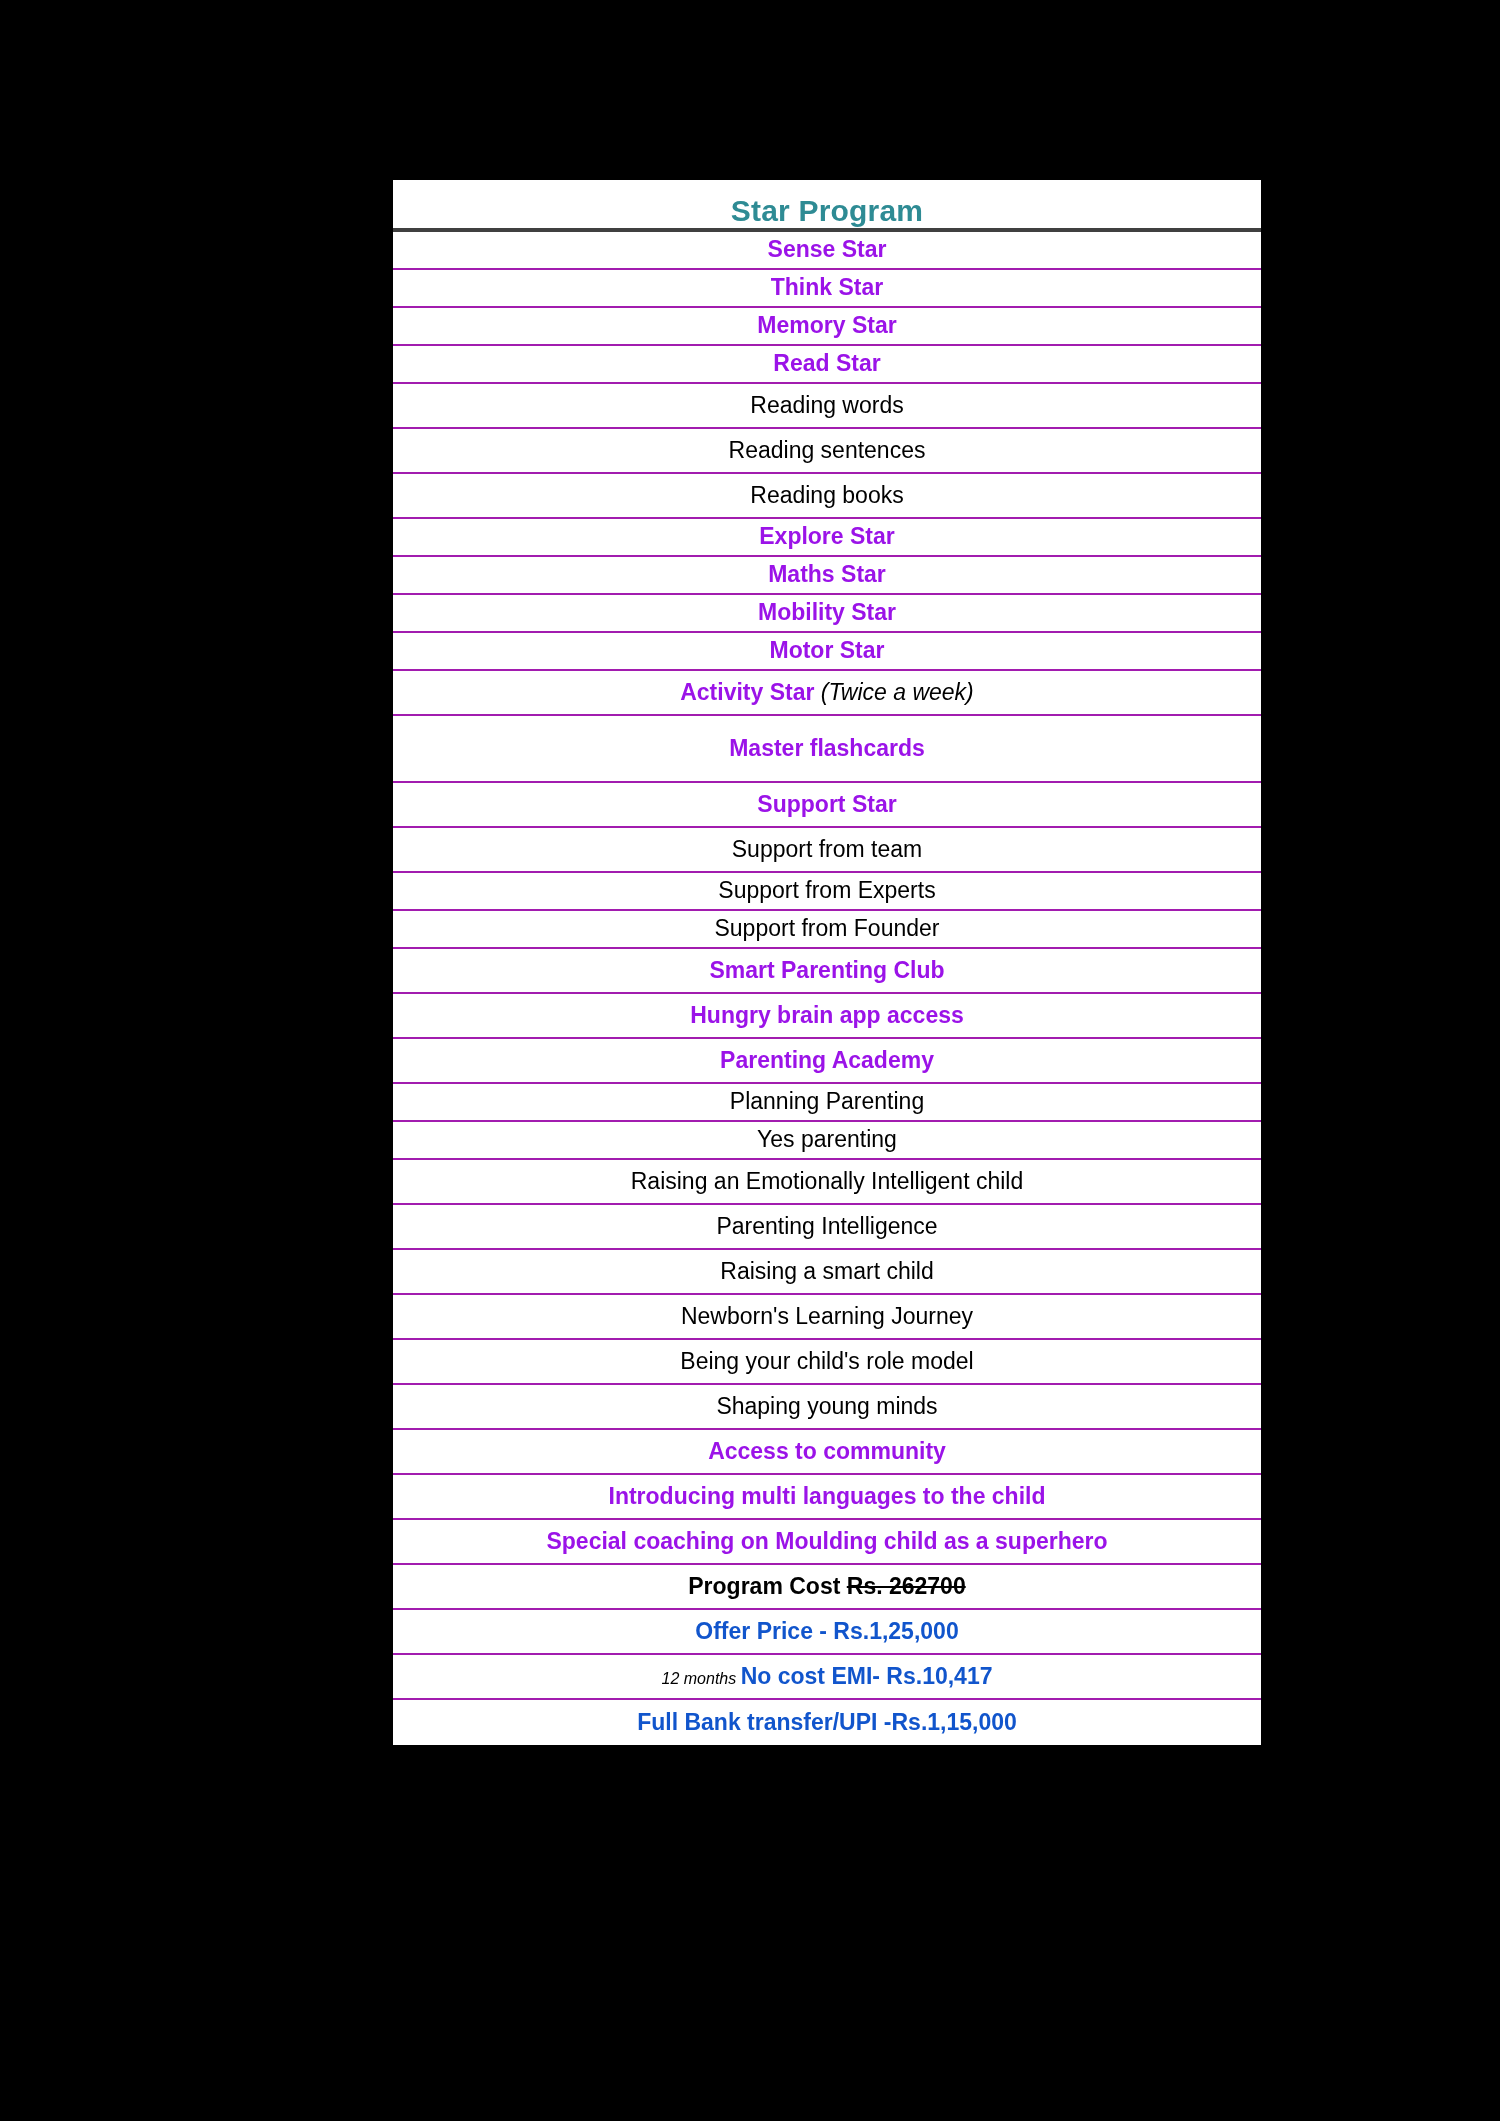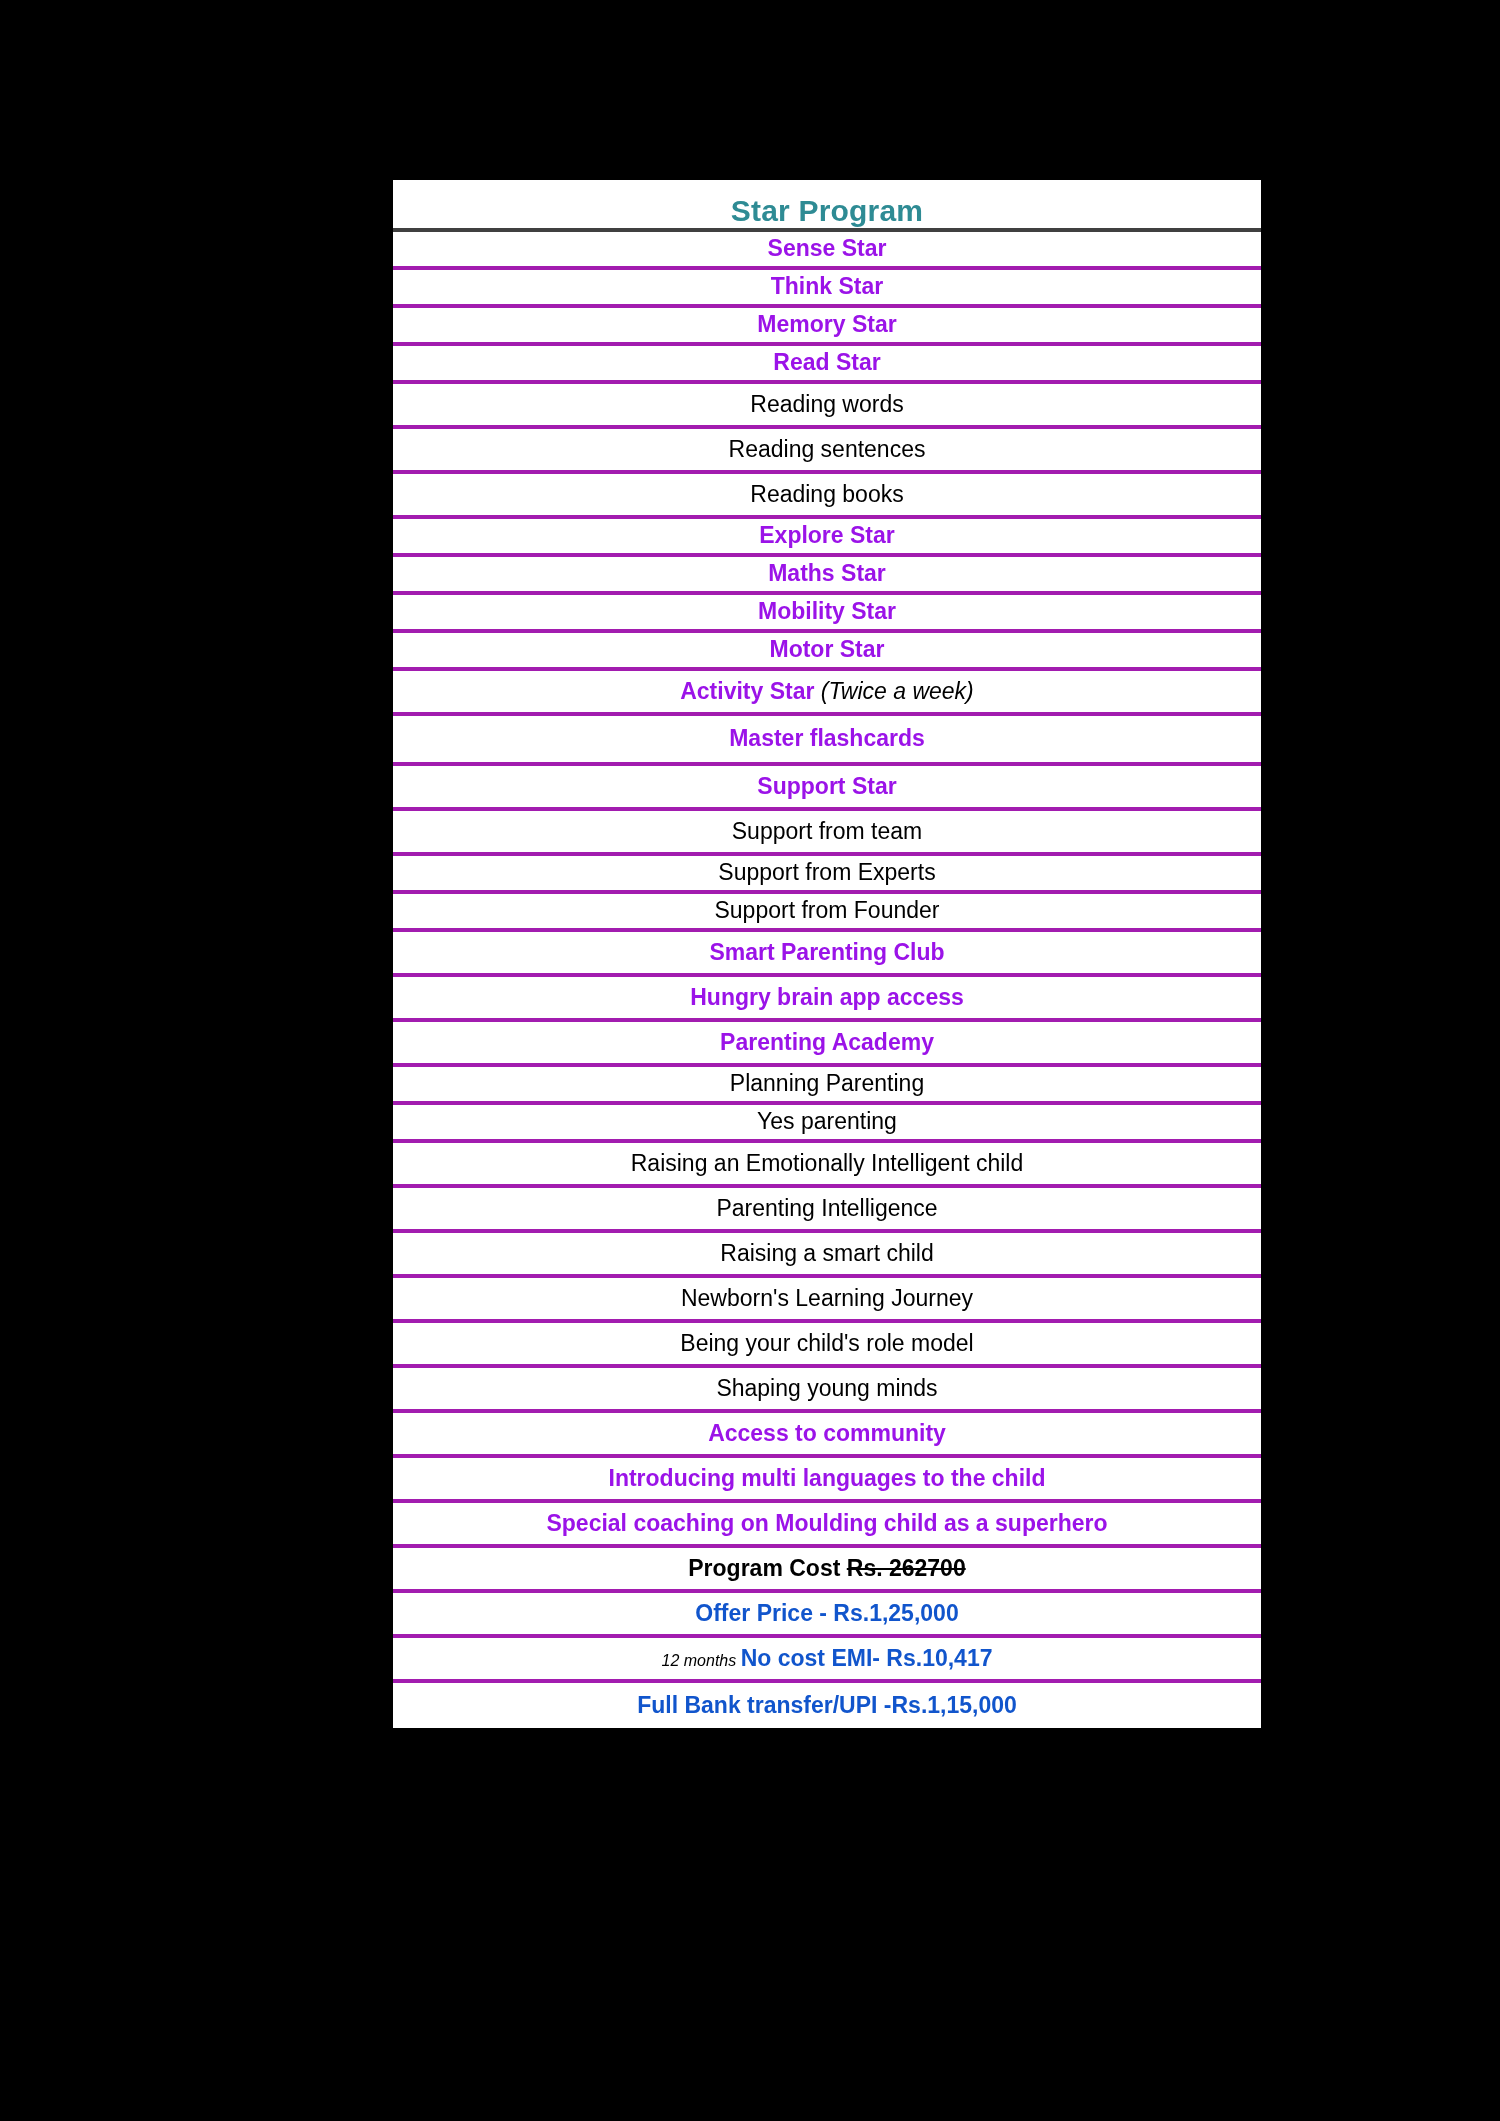--- a/index.html
+++ b/index.html
@@ -42,21 +42,21 @@
   }
   .rows {
     display: block;
     background: #ffffff;
   }
   .row {
     display: flex;
     align-items: center;
     justify-content: center;
     text-align: center;
-    border-bottom: 4px solid #a21caf;
+    border-bottom: 2px solid #a21caf;
     background: #ffffff;
     box-sizing: border-box;
     padding: 0 10px;
   }
   .row:last-child {
     border-bottom: none;
   }
   .row .cell {
     width: 100%;
     text-align: center;
@@ -87,21 +87,21 @@
     text-decoration: line-through;
     margin-top: 36px;
   }
   .inline-plain {
     color: #000000;
     font-weight: normal;
     font-style: italic;
   }
   .h-small { height: 38px; }
   .h-mid { height: 45px; }
-  .h-tall { height: 50px; }
+  .h-tall { height: 67px; }
 </style>
 </head>
 <body>
 
 <div id="page">
   <div class="table-wrap">
     <div class="title-row">
       <span class="title-text">Star Program</span>
     </div>
     <div class="rows" id="rows-container">

